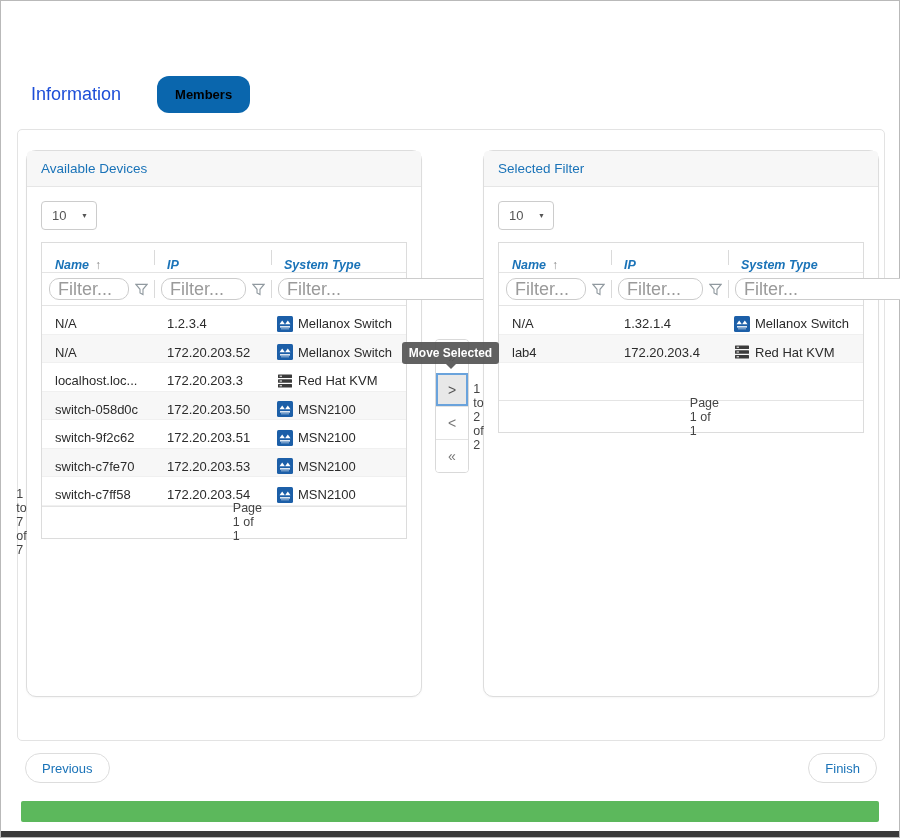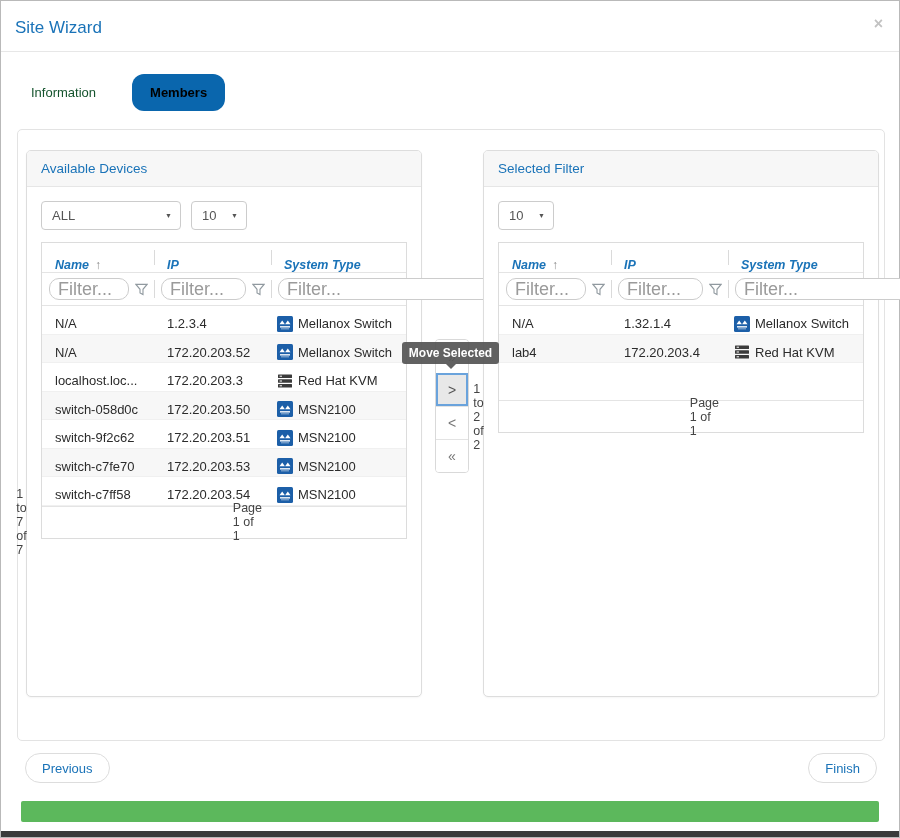--- a/index.html
+++ b/index.html
@@ -12,30 +12,30 @@
 
   
   .dlg-header { position:absolute; top:0; left:0; right:0; height:51px;
                 border-bottom:1px solid #e7e7e7; }
   .dlg-title { position:absolute; left:14px; top:17px; font-size:17px; color:#1a73b8; }
   .dlg-close { position:absolute; right:16px; top:15px; font-size:16px; font-weight:bold;
                color:#c2c2c2; cursor:pointer; line-height:16px; }
 
   
   .tabs { position:absolute; top:73px; left:30px; display:flex; align-items:center; }
-  .tab-link { font-size:13px; color:#14532d; padding:10px 0; margin-right:36px; cursor:pointer; }
+  .tab-link { font-size:18px; color:#1d4ed8; padding:10px 0; margin-right:36px; cursor:pointer; }
   .tab-active { background:#0a66ad; color:#000000; font-size:13px; font-weight:bold;
                 padding:11px 18px; border-radius:12px; cursor:pointer; }
 
   
   .content-box { position:absolute; left:16px; top:128px; width:868px; height:612px;
                  border:1px solid #e3e3e3; border-radius:5px; background:#fff; }
 
   .panel { position:absolute; top:20px; width:396px; height:547px; background:#fff;
-           border:1px solid #ddd; border-radius:5px; box-shadow:0 1px 2px rgba(0,0,0,.04); }
+           border:1px solid #ddd; border-radius:10px; box-shadow:0 1px 2px rgba(0,0,0,.04); }
   .panel-available { left:8px; }
   .panel-selected  { left:465px; }
   .panel-header { height:36px; background:#f7f7f7; border-bottom:1px solid #e6e6e6;
                   border-radius:4px 4px 0 0; display:flex; align-items:center;
                   padding-left:14px; font-size:13.5px; color:#1a73b8; }
   .panel-body { padding:14px; }
 
   .controls { display:flex; gap:10px; margin-bottom:12px; }
   .select { position:relative; height:29px; border:1px solid #ccc; border-radius:4px;
             display:flex; align-items:center; padding:0 22px 0 10px; font-size:13px;
@@ -110,40 +110,32 @@
   .btn-finish { right:22px; }
 
   .progress { position:absolute; left:20px; right:20px; top:800px; height:21px;
               background:#5cb85c; border-radius:2px; }
 </style>
 </head>
 <body>
 
 <div class="screen">
 
-  <div class="dlg-header">
-    <span class="dlg-title">Site Wizard</span>
-    <span class="dlg-close">×</span>
-  </div>
 
   <div class="tabs">
     <span class="tab-link">Information</span>
     <span class="tab-active">Members</span>
   </div>
 
   <div class="content-box">
 
     <div class="panel panel-available">
       <div class="panel-header">Available Devices</div>
       <div class="panel-body">
         <div class="controls">
-          <div class="select select-wide">
-            <span>ALL</span>
-            <span class="caret">▼</span>
-          </div>
           <div class="select select-narrow">
             <span>10</span>
             <span class="caret">▼</span>
           </div>
         </div>
 
         <div class="gtable">
           <div class="thead">
             <div class="th">
               <span>Name</span>

